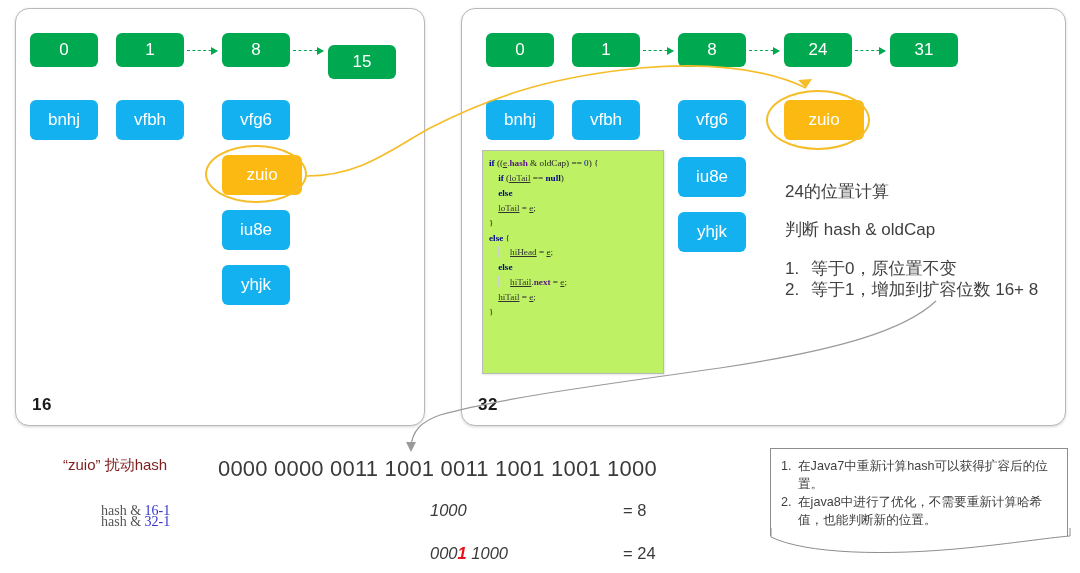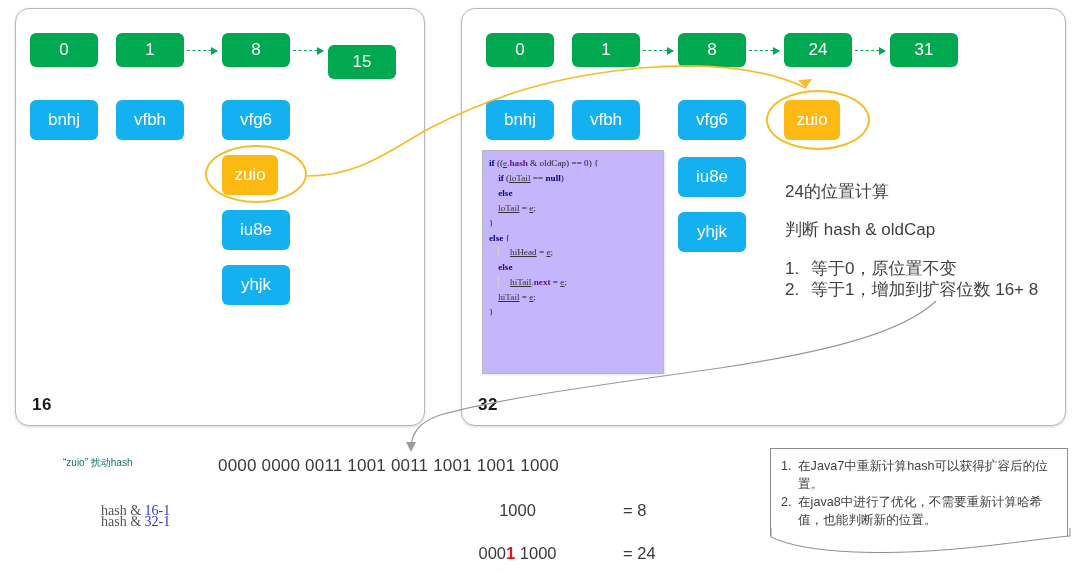--- a/index.html
+++ b/index.html
@@ -35,21 +35,21 @@
     border-radius:6px;
     color:#ffffff;
     display:flex;
     align-items:center;
     justify-content:center;
     font-size:17px;
     box-sizing:border-box;
   }
   .node.green{background:#00a84f;width:68px;height:34px;}
   .node.blue{background:#14b1f0;width:68px;height:40px;}
-  .node.orange{background:#fbb912;width:56px;height:40px;}
+  .node.orange{background:#fbb912;width:80px;height:40px;}
 
   .dashline{
     position:absolute;
     height:0;
     border-top:1.4px dashed #00a84f;
     top:0;
   }
   .dashline:after{
     content:"";
     position:absolute;
@@ -72,21 +72,21 @@
     position:absolute;left:0;top:0;
     width:1080px;height:573px;
     pointer-events:none;
   }
 
   .codebox{
     position:absolute;
     left:482px;top:150px;
     width:182px;height:224px;
     border:1px solid #b9b9b9;
-    background:#c4b5fd;
+    background:#bef264;
     box-sizing:border-box;
     padding:5px 6px;
     font-family:"Liberation Serif","DejaVu Serif",serif;
     font-size:9.2px;
     line-height:1.62;
     color:#222;
     overflow:hidden;
     box-shadow:1px 1px 2px rgba(0,0,0,.10);
   }
   .codebox .ln{white-space:pre;}
@@ -108,40 +108,41 @@
     color:#3f3f3f;
     white-space:nowrap;
   }
   #note-title{left:785px;top:180px;}
   #note-sub{left:785px;top:218px;}
   #note-li1{left:785px;top:257px;}
   #note-li2{left:785px;top:278px;}
   .note .idx{display:inline-block;width:26px;}
 
   .hashrow{position:absolute;white-space:nowrap;}
-  #hr-label{left:63px;top:456px;font-size:10px;color:#0f766e;}
-  #hr-bits{left:218px;top:456px;font-size:17px;color:#3a3a3a;letter-spacing:.2px;}
+  #hr-label{left:63px;top:456px;font-size:15px;color:#7f1d1d;}
+  #hr-bits{left:218px;top:456px;font-size:22px;color:#3a3a3a;letter-spacing:.2px;}
 
   .mono-lbl{
     position:absolute;
     font-family:"Liberation Serif","DejaVu Serif",serif;
     font-size:14px;
     color:#555;
     white-space:nowrap;
   }
   .mono-lbl .b{color:#3333cc;}
   #lbl16{left:101px;top:503px;}
   #lbl32{left:101px;top:514px;}
 
   .val{
     position:absolute;
     font-size:16.5px;
     color:#3a3a3a;
-    text-align:center;
+    text-align:left;
     white-space:nowrap;
+    font-style:italic;
   }
   #val16{left:430px;top:501px;width:175px;}
   #val32{left:430px;top:544px;width:175px;}
   .red{color:#e8131a;font-weight:bold;}
   .eq{
     position:absolute;
     font-size:16.5px;
     color:#3a3a3a;
     white-space:nowrap;
   }

